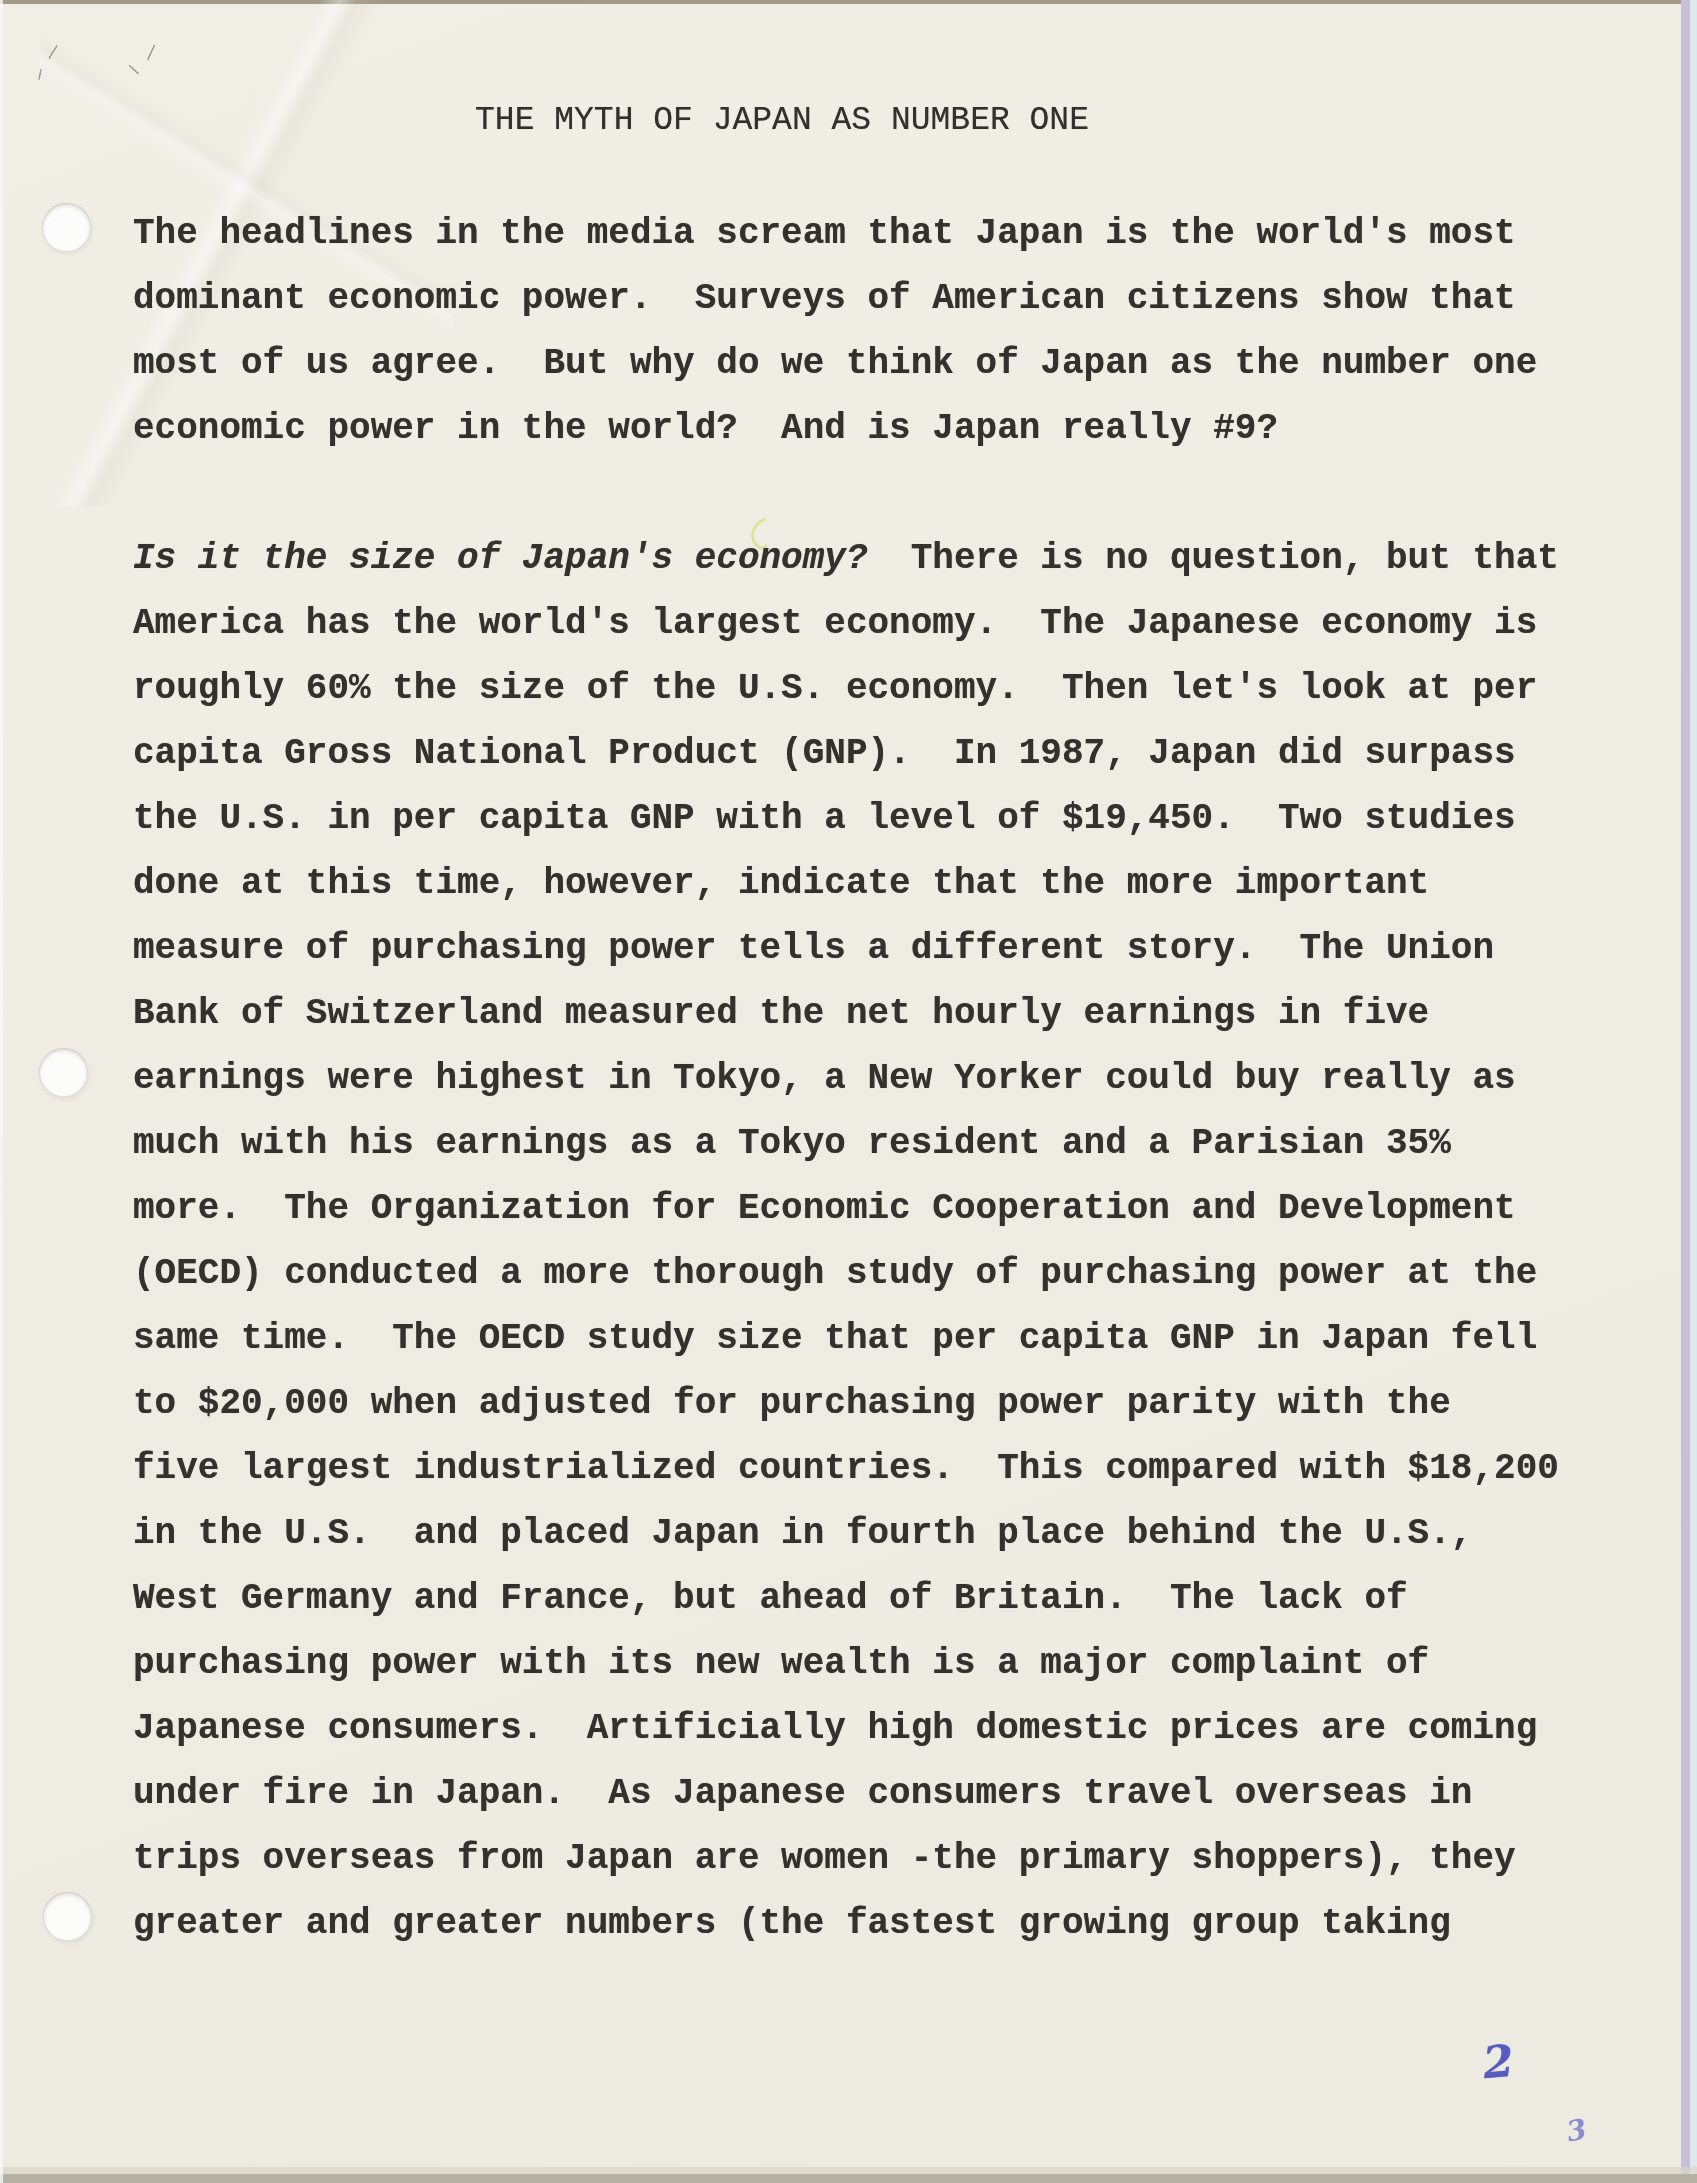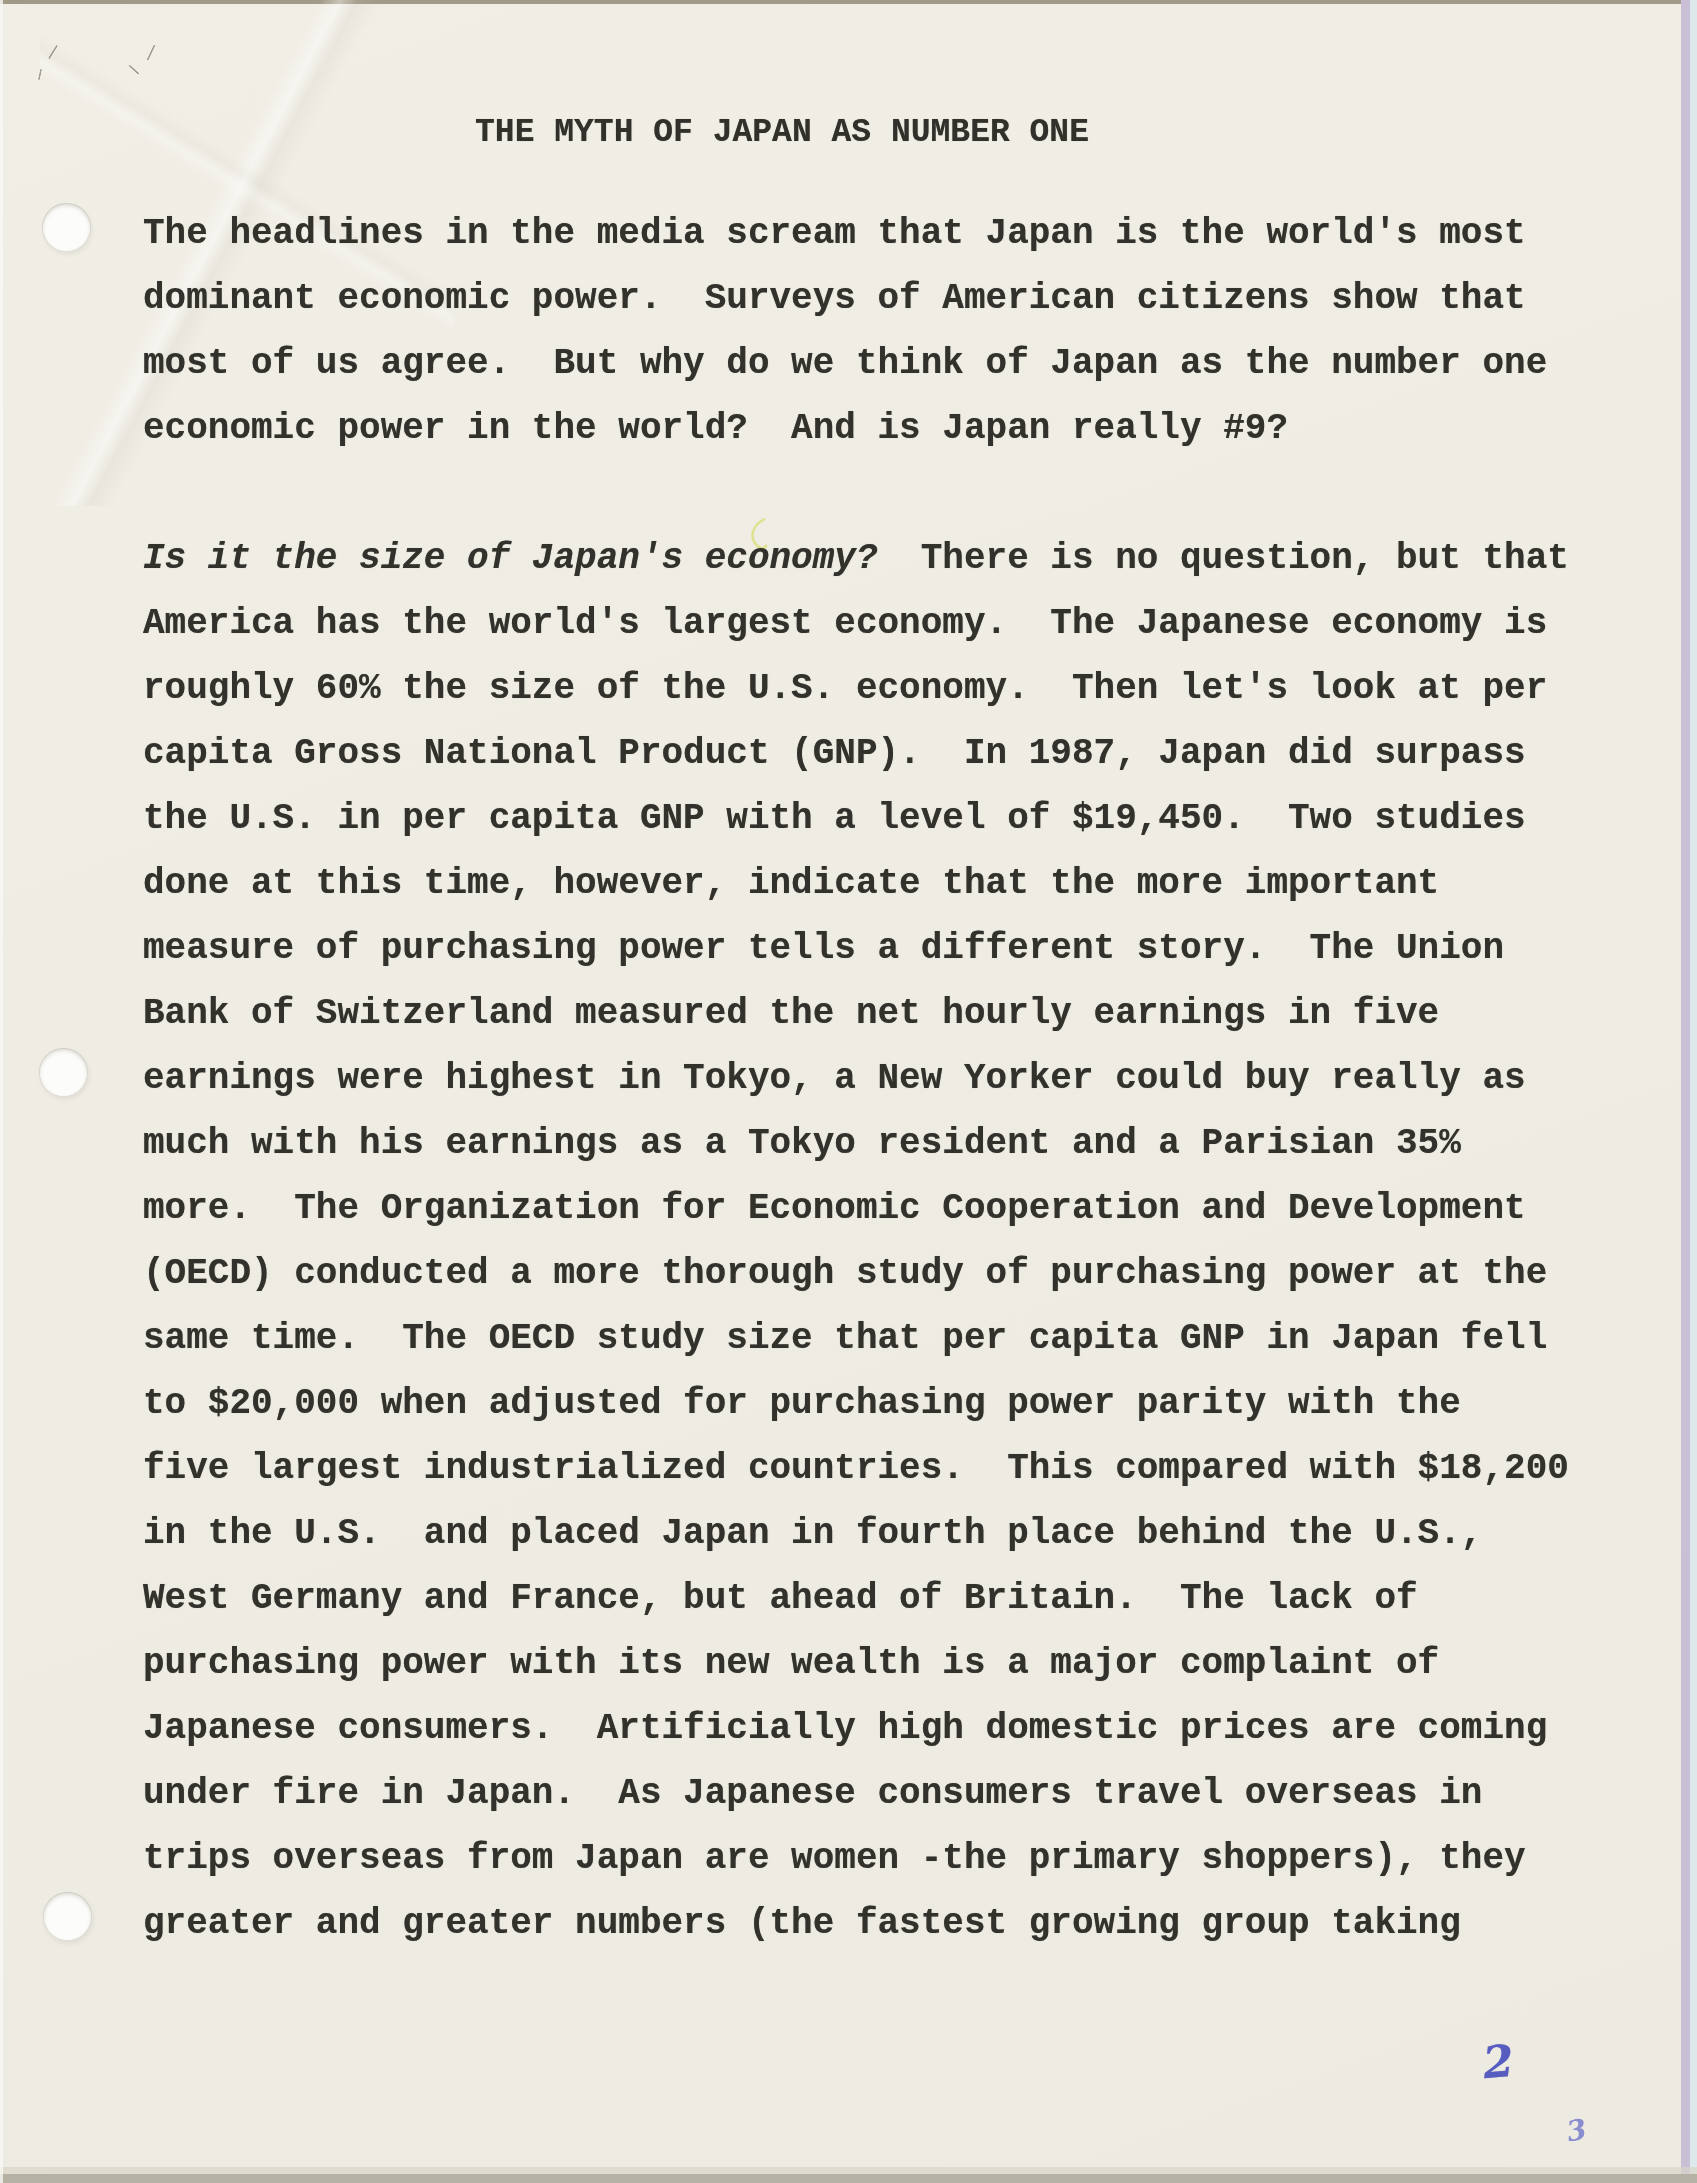--- a/index.html
+++ b/index.html
@@ -43,37 +43,37 @@
     box-shadow: inset 0 2px 4px rgba(165,160,145,.45),
                 inset 0 0 0 0.7px rgba(205,201,189,.55),
                 1.3px 2.7px 4px rgba(110,105,90,.10);
   }
   .hole-1 { left:42px;  top:203px;  }
   .hole-2 { left:39px;  top:1048px; }
   .hole-3 { left:43px;  top:1892px; }
 
   
   .title {
-    position:absolute; left:133px; top:100px; width:1298px;
+    position:absolute; left:133px; top:88px; width:1298px;
     text-align:center;
-    font-size:33px; font-weight:700; line-height:65px;
+    font-size:33px; font-weight:400; line-height:65px;
     color:#32302a;
     letter-spacing:0;
     text-shadow:0 0 0.7px rgba(50,48,42,.55);
     white-space:pre;
   }
   .doc-body { position:absolute; left:133px; top:201px; width:1464px; }
   .line {
     height:65px; line-height:65px;
     font-size:36px; font-weight:700;
     color:#33312b;
     white-space:pre;
     text-shadow:0 0 0.7px rgba(50,48,42,.5);
   }
-  .line .it { font-style:italic;margin-left:10px; }
+  .line .it { font-style:italic; }
 
   
   .pagenum {
     position:absolute; left:1483px; top:2036px;
     font-family:"DejaVu Serif", serif; font-style:italic; font-weight:700;
     font-size:44px; color:#575cc1; transform:rotate(-5deg);
     text-shadow:0 0 0.7px rgba(87,92,193,.6);
   }
   .cornermark {
     position:absolute; left:1567px; top:2114px;

